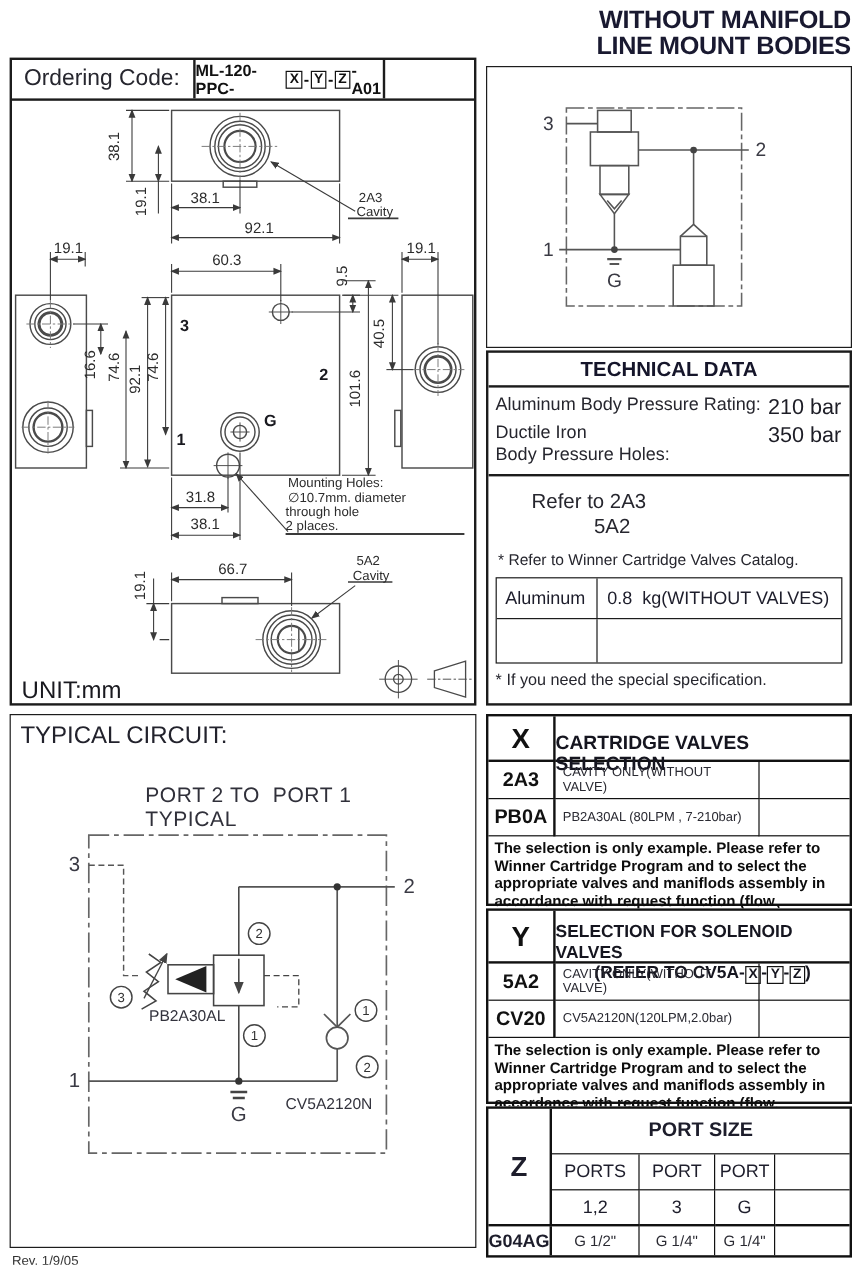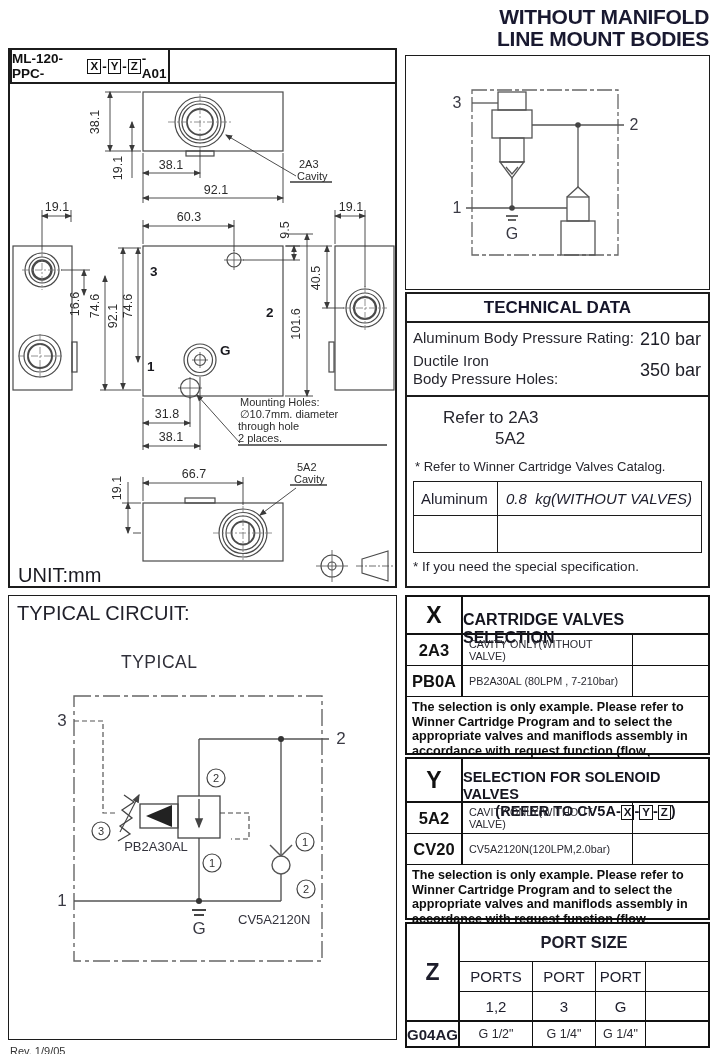--- a/index.html
+++ b/index.html
@@ -1,20 +1,20 @@
 <!DOCTYPE html>
 <html><head>
 <meta charset="utf-8">
 <style>
   * { margin:0; padding:0; box-sizing:border-box; }
   html,body { width:715px; height:1054px; background:#ffffff; overflow:hidden;
     font-family:"Liberation Sans", sans-serif; color:#1d1d2b; }
   .abs { position:absolute; }
   .page { position:relative; width:715px; height:1054px; }
-  .ws { white-space:pre;font-style:italic; }
+  .ws { white-space:pre; }
 
   
   .page-title { top:6px; right:6px; text-align:right; font-weight:bold; font-size:21px;
     line-height:22px; color:#191930; letter-spacing:-0.3px; }
 
   
   .box { position:absolute; border:2px solid #1c1c1c; background:#fff; overflow:hidden; }
 
   
   .ordering-row { display:flex; height:34px; border-bottom:2px solid #1c1c1c; align-items:stretch; }
@@ -28,21 +28,21 @@
   text { font-family:"Liberation Sans", sans-serif; }
   .dim { font-size:12.5px; fill:#2c2c2c; }
   .lbl { font-size:11px; fill:#2c2c2c; }
   .portlbl { font-size:13.5px; font-weight:bold; fill:#19191f; }
   .big { font-size:20px; fill:#19191f; }
 
   
   .tech-header { height:29px; border-bottom:2px solid #1c1c1c; display:flex; align-items:center;
     justify-content:center; font-weight:bold; font-size:17px; color:#15152a; }
   .tech-row { display:flex; justify-content:space-between; padding:6px 7px 0 6px; }
-  .tech-row.second { padding-top:2px; padding-bottom:7px; border-bottom:2px solid #1c1c1c; align-items:center; }
+  .tech-row.second { padding-top:2px; padding-bottom:7px; border-bottom:2px solid #1c1c1c; }
   .tech-label { font-size:15px; color:#26262e; line-height:18px; }
   .tech-value { font-size:18px; color:#1d1d26; }
   .cavity-block { padding:10px 6px 2px 6px; font-size:17px; color:#26262e; line-height:21px; }
   .cavity-ref1 { padding-left:30px; }
   .cavity-ref2 { padding-left:82px; }
   .catalog-note { font-size:13px; color:#26262e; padding:8px 2px 2px 8px; }
   .weight-table { margin:5px 6px 0 6px; border:1.5px solid #1c1c1c; }
   .weight-row { display:flex; height:33px; }
   .weight-row + .weight-row { border-top:1.5px solid #1c1c1c; height:37px; }
   .weight-mat { width:84px; border-right:1.5px solid #1c1c1c; display:flex; align-items:center;
@@ -97,20 +97,21 @@
 
 <div class="page">
 
   <div class="abs page-title">
     <div>WITHOUT MANIFOLD</div>
     <div>LINE MOUNT BODIES</div>
   </div>
 
   <div class="box" style="left:8px; top:48px; width:389px; height:540px;">
     <div class="ordering-row">
+      <div class="ord-label">Ordering Code:</div>
       <div class="ord-code">
         <span>ML-120-PPC-</span>
           <span class="boxed">X</span>
           <span>-</span>
           <span class="boxed">Y</span>
           <span>-</span>
           <span class="boxed">Z</span>
           <span>-A01</span>
       </div>
       <div style="flex:1"></div>
@@ -362,20 +363,21 @@
     </div>
     <div class="special-note">
       <div>* If you need the special specification.</div>
 
     </div>
   </div>
 
   <div class="box" style="left:8px; top:595px; width:389px; height:445px; border-width:1.5px;">
     <div class="circ-heading">TYPICAL CIRCUIT:</div>
     <div class="circ-title">
+      <div class="ws">PORT 2 TO  PORT 1</div>
       <div>TYPICAL</div>
     </div>
     <svg class="circ-svg abs" style="left:0; top:95px;" width="386" height="345" viewBox="0 0 386 345">
       <defs>
         <marker id="a3" viewBox="0 0 10 10" refX="8.5" refY="5" markerWidth="8" markerHeight="8" orient="auto">
           <path d="M0,1 L10,5 L0,9 z" fill="#444"></path>
         </marker>
       </defs>
       <rect x="65" y="5" width="248" height="265" fill="none" stroke="#666" stroke-width="1.4" stroke-dasharray="17 4 4 4"></rect>
 

